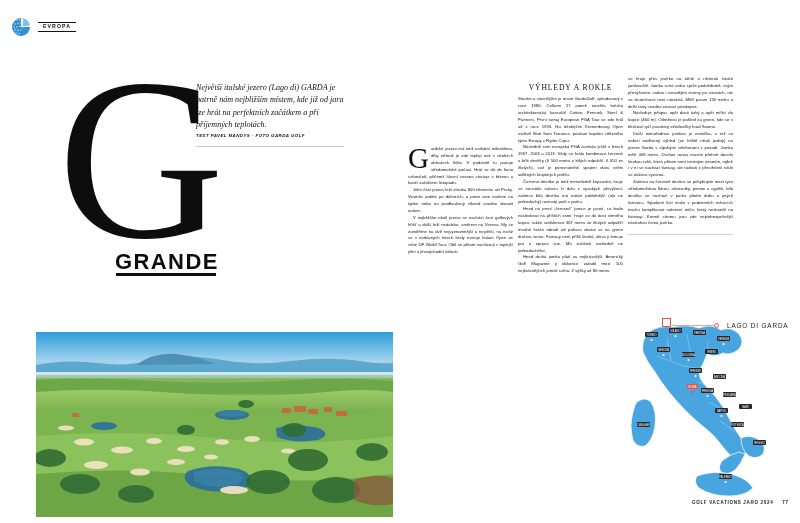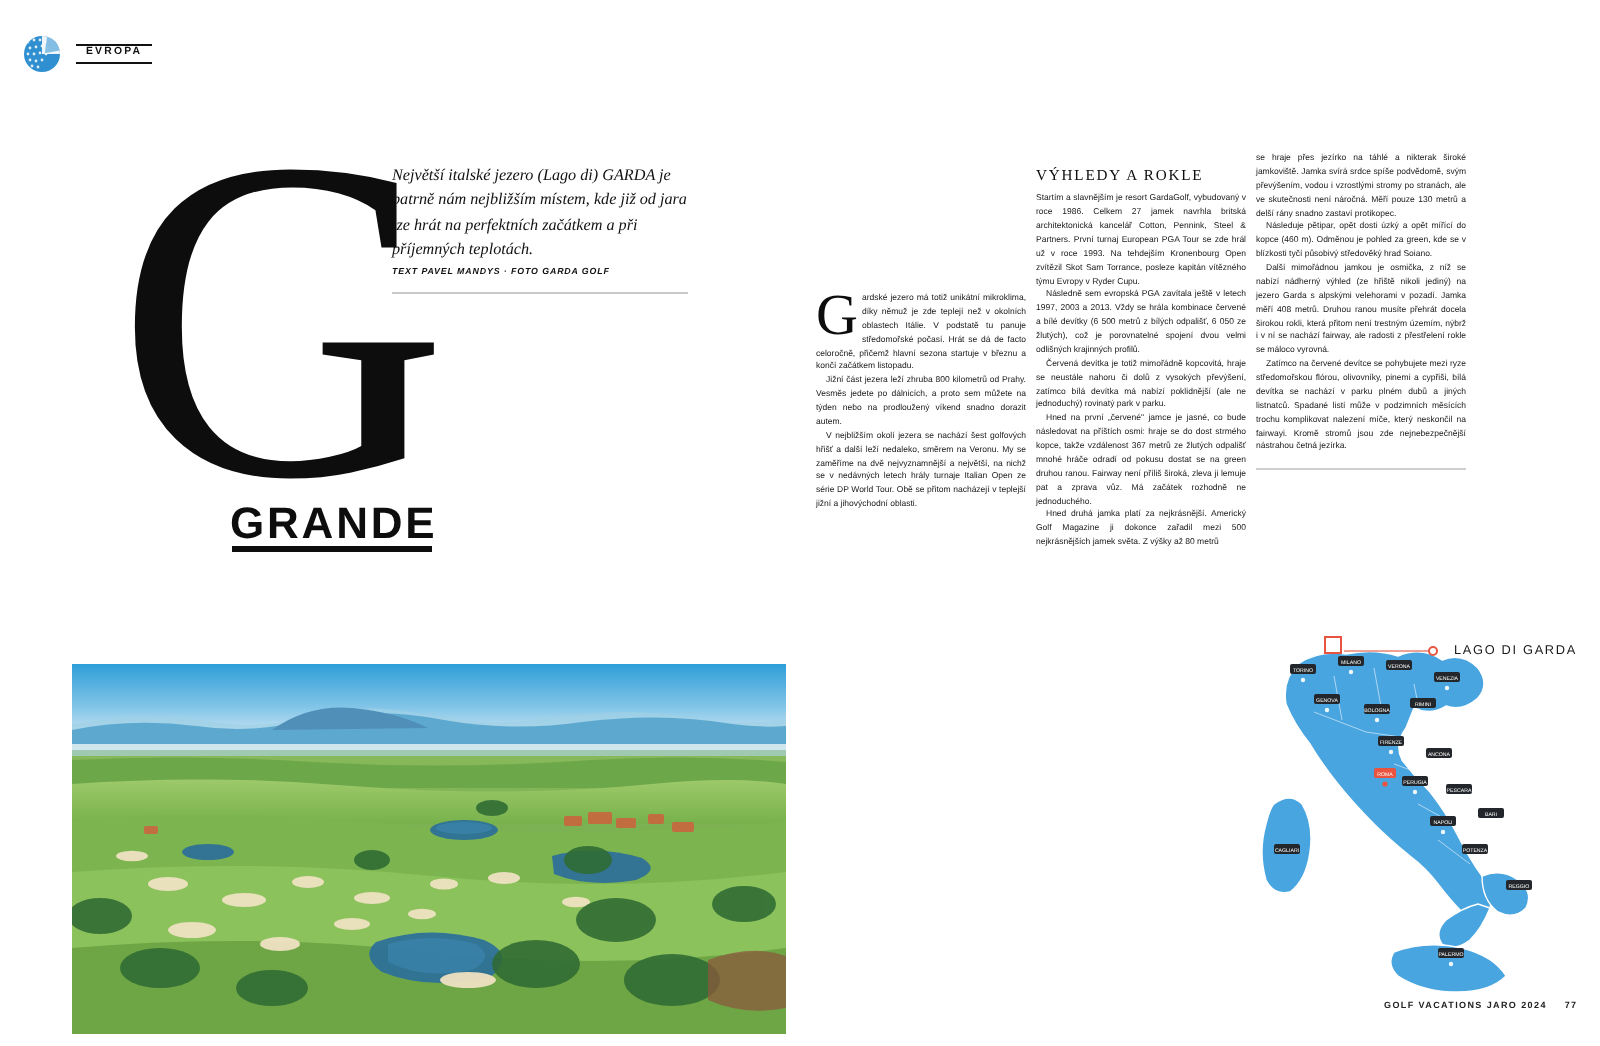--- a/index.html
+++ b/index.html
@@ -74,21 +74,21 @@
   .col2 { left:518px; top:76px; }
   .col3 { left:628px; top:76px; }
 
   .dropcap {
     float:left; font-family:"Liberation Serif", serif;
     font-size:29px; line-height:0.8; margin:1px 2px 0 0; color:#0d0d0d;
   }
   .sec-head {
     font-family:"Liberation Serif", serif;
     font-size:7.6px; letter-spacing:0.9px; color:#0d0d0d;
-    margin:6px 0 2px 0; text-align:left; text-indent:0;
+    margin:6px 0 2px 0; text-align:center; text-indent:0;
   }
   .col-rule { height:1px; background:#cfcfcf; margin:7px 0 0 0; }
 
   
   .map { position:absolute; left:627px; top:316px; width:168px; height:185px; }
   .map svg { display:block; }
   .lago-label {
     position:absolute; left:727px; top:322px;
     font-size:6.4px; letter-spacing:0.85px; color:#1a1a1a; font-weight:400;
   }

